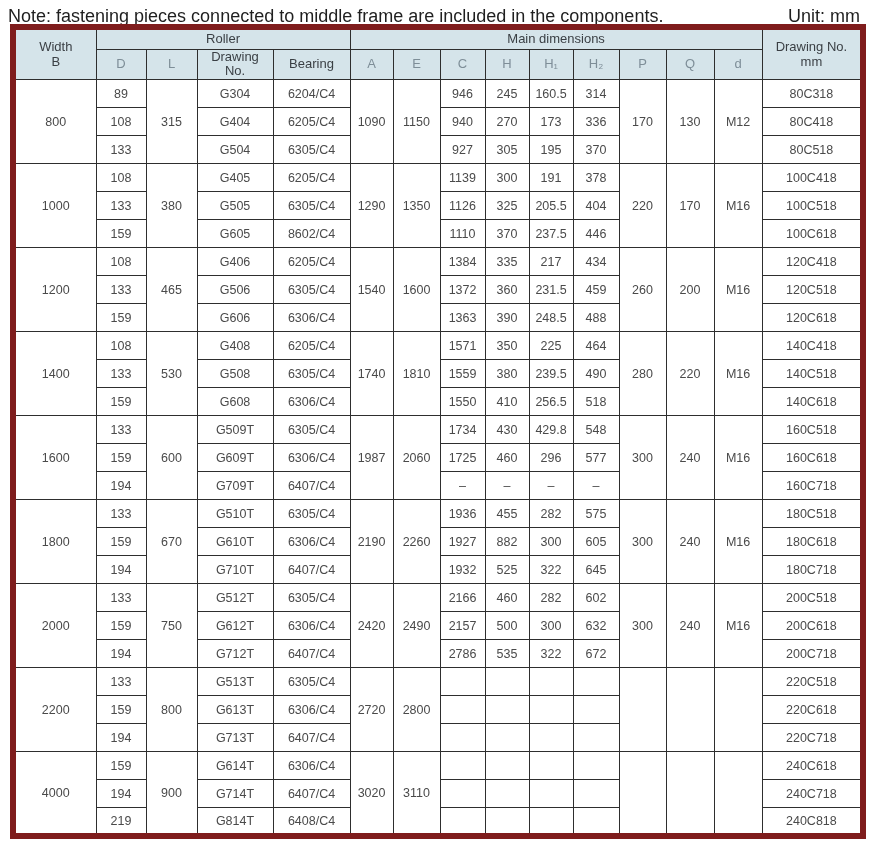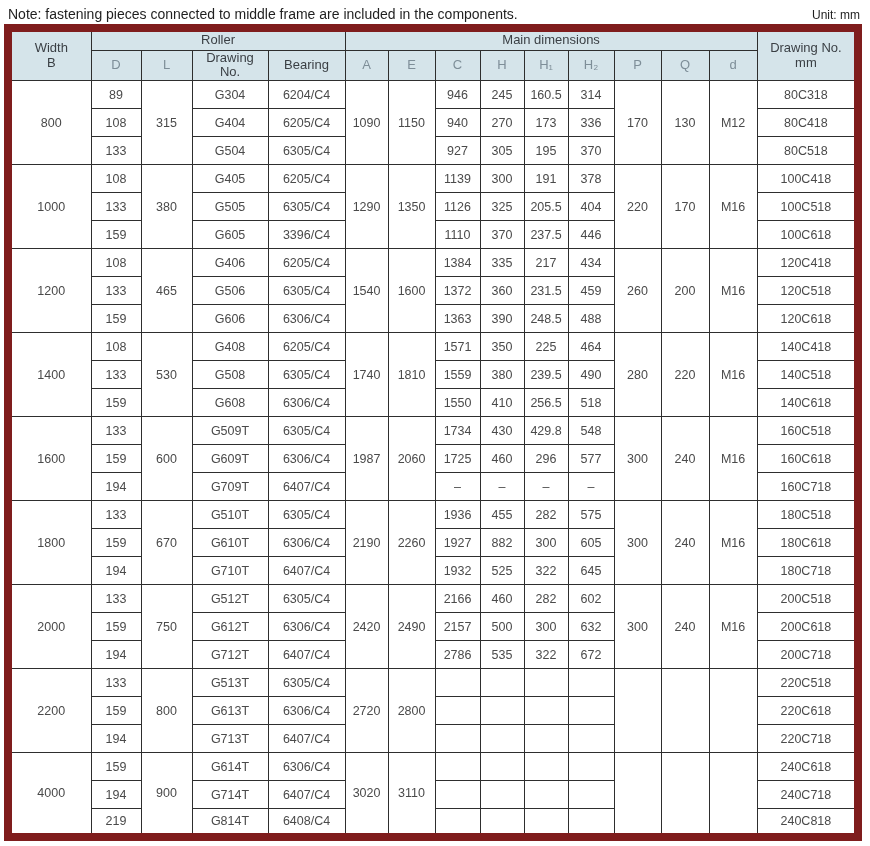--- a/index.html
+++ b/index.html
@@ -7,28 +7,28 @@
   body {
     width: 870px; height: 846px;
     font-family: "Liberation Sans", sans-serif;
     position: relative;
     overflow: hidden;
   }
   .topbar {
     position: absolute; top: 6px; left: 8px; right: 8px;
     display: flex; justify-content: space-between; align-items: flex-end;
   }
-  .note { font-size: 14px; color: #1f1f1f; }
-  .unit { font-size: 12px; color: #1f1f1f; padding-right: 2px; margin-left: 40px; }
+  .note { font-size: 18px; color: #1f1f1f; }
+  .unit { font-size: 18px; color: #1f1f1f; padding-right: 2px; margin-left: 40px; }
   table.spec {
-    position: absolute; top: 24px; left: 4px;
+    position: absolute; top: 24px; left: 10px;
     width: 850px;
     border-collapse: collapse;
     table-layout: fixed;
-    border: 8px solid #7f1d1d;
+    border: 6px solid #7f1d1d;
   }
   .spec th, .spec td {
     border: 1px solid #2e2e2e;
     text-align: center;
     vertical-align: middle;
     font-weight: normal;
     overflow: hidden;
   }
   .spec thead th {
     background: #d5e4ea;
@@ -160,21 +160,21 @@
         <td>6305/C4</td>
         <td>1126</td>
         <td>325</td>
         <td>205.5</td>
         <td>404</td>
         <td>100C518</td>
       </tr>
       <tr>
         <td>159</td>
         <td>G605</td>
-        <td>3396/C4</td>
+        <td>8602/C4</td>
         <td>1110</td>
         <td>370</td>
         <td>237.5</td>
         <td>446</td>
         <td>100C618</td>
       </tr>
       <tr>
         <td rowspan="3">1200</td>
         <td>108</td>
         <td rowspan="3">465</td>

